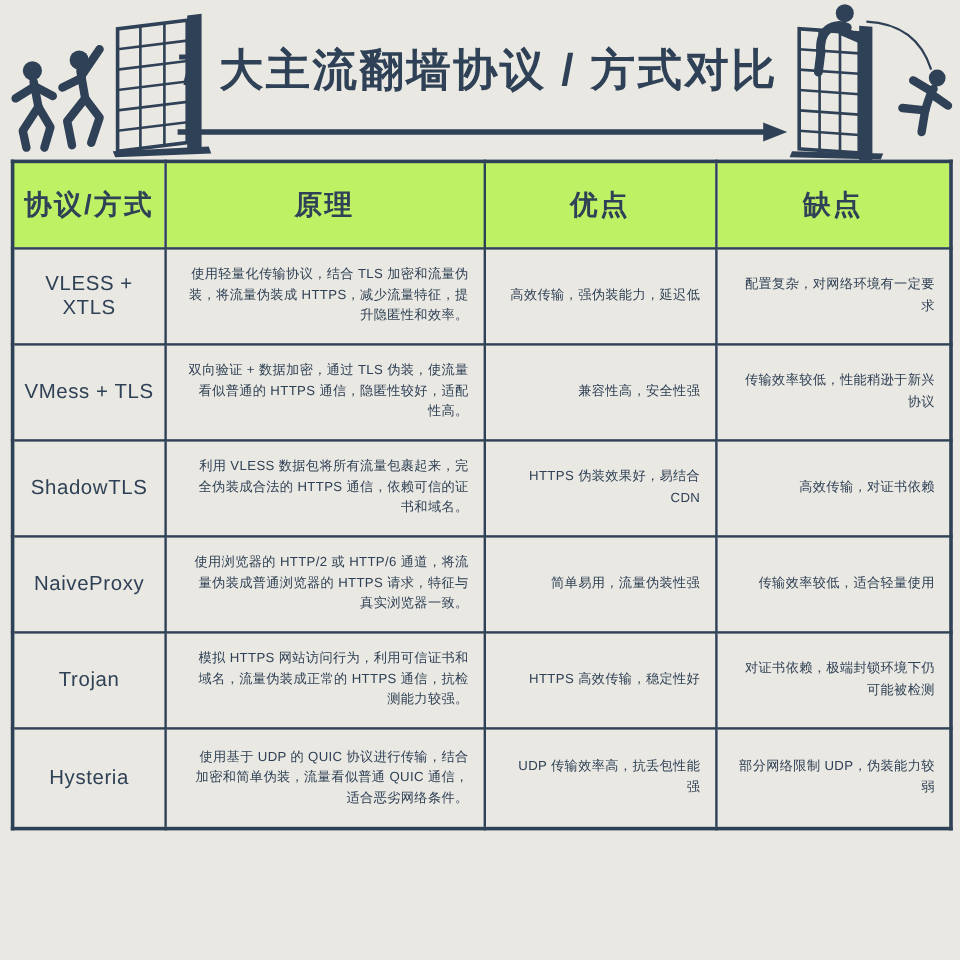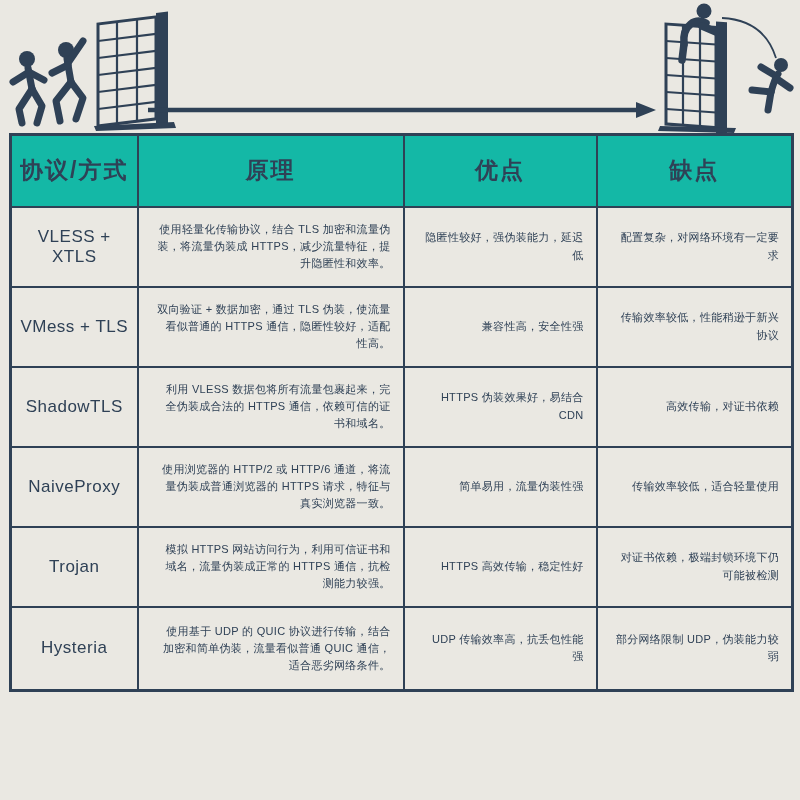--- a/index.html
+++ b/index.html
@@ -29,21 +29,21 @@
   .compare th, .compare td {
     border:2px solid #2f4156;
     vertical-align:middle;
     overflow:hidden;
   }
   .compare thead tr { height:72px; }
   .compare tbody tr { height:80px; }
   .compare tbody tr:last-child { height:84px; }
   .compare th {
     font-size:23px; font-weight:bold; letter-spacing:2px;
-    background:#14b8a6;
+    background:#bef264;
   }
   td.col-protocol {
     text-align:center; font-size:17px; letter-spacing:0.5px;
     padding:4px 6px;
     margin-left:34px;
   }
   td.cell-text {
     font-size:11px; line-height:1.55; letter-spacing:0.3px;
     text-align:right; padding:8px 12px 8px 17px;margin-top:40px;
   }
@@ -85,20 +85,21 @@
         <line x1="0" y1="68" x2="58" y2="68"></line>
         <line x1="0" y1="85" x2="58" y2="85"></line>
         <line x1="19" y1="0" x2="19" y2="102"></line>
         <line x1="39" y1="0" x2="39" y2="102"></line>
       </g>
       <rect class="ink-fill" x="58" y="-4" width="12" height="112"></rect>
     </g>
     <path class="ink-fill" d="M88 116 L168 112 L170 118 L90 121 Z"></path>
   </svg>
 
+  <div class="hero-title">7 大主流翻墙协议 / 方式对比</div>
 
   <svg class="hero-arrow" width="512" height="18" viewBox="0 0 512 18" aria-hidden="true">
     <line class="ink-stroke" x1="2" y1="9" x2="492" y2="9" stroke-width="4.5"></line>
     <polygon class="ink-fill" points="490,1 510,9 490,17"></polygon>
   </svg>
 
   <svg class="deco-right" width="152" height="132" viewBox="0 0 152 132" aria-hidden="true">
 
     <g transform="translate(22,22) skewY(4)">
       <rect class="brick-cell ink-stroke" x="0" y="0" width="50" height="100" stroke-width="3"></rect>
@@ -147,21 +148,21 @@
       <th>协议/方式</th>
       <th>原理</th>
       <th>优点</th>
       <th>缺点</th>
     </tr>
   </thead>
   <tbody>
       <tr>
     <td class="col-protocol">VLESS + XTLS</td>
     <td class="cell-text">使用轻量化传输协议，结合 TLS 加密和流量伪装，将流量伪装成 HTTPS，减少流量特征，提升隐匿性和效率。</td>
-    <td class="cell-text">隐匿性较好，强伪装能力，延迟低</td>
+    <td class="cell-text">高效传输，强伪装能力，延迟低</td>
     <td class="cell-text">配置复杂，对网络环境有一定要求</td>
   </tr>
       <tr>
     <td class="col-protocol">VMess + TLS</td>
     <td class="cell-text">双向验证 + 数据加密，通过 TLS 伪装，使流量看似普通的 HTTPS 通信，隐匿性较好，适配性高。</td>
     <td class="cell-text">兼容性高，安全性强</td>
     <td class="cell-text">传输效率较低，性能稍逊于新兴协议</td>
   </tr>
       <tr>
     <td class="col-protocol">ShadowTLS</td>

